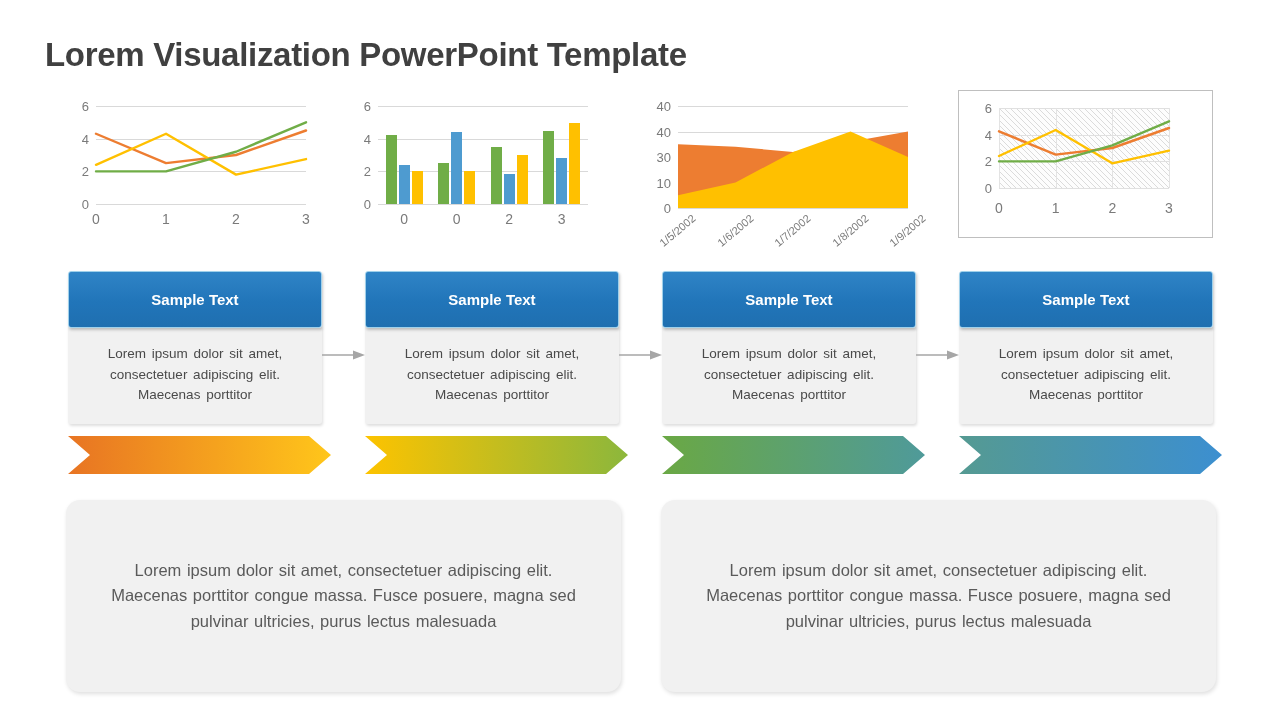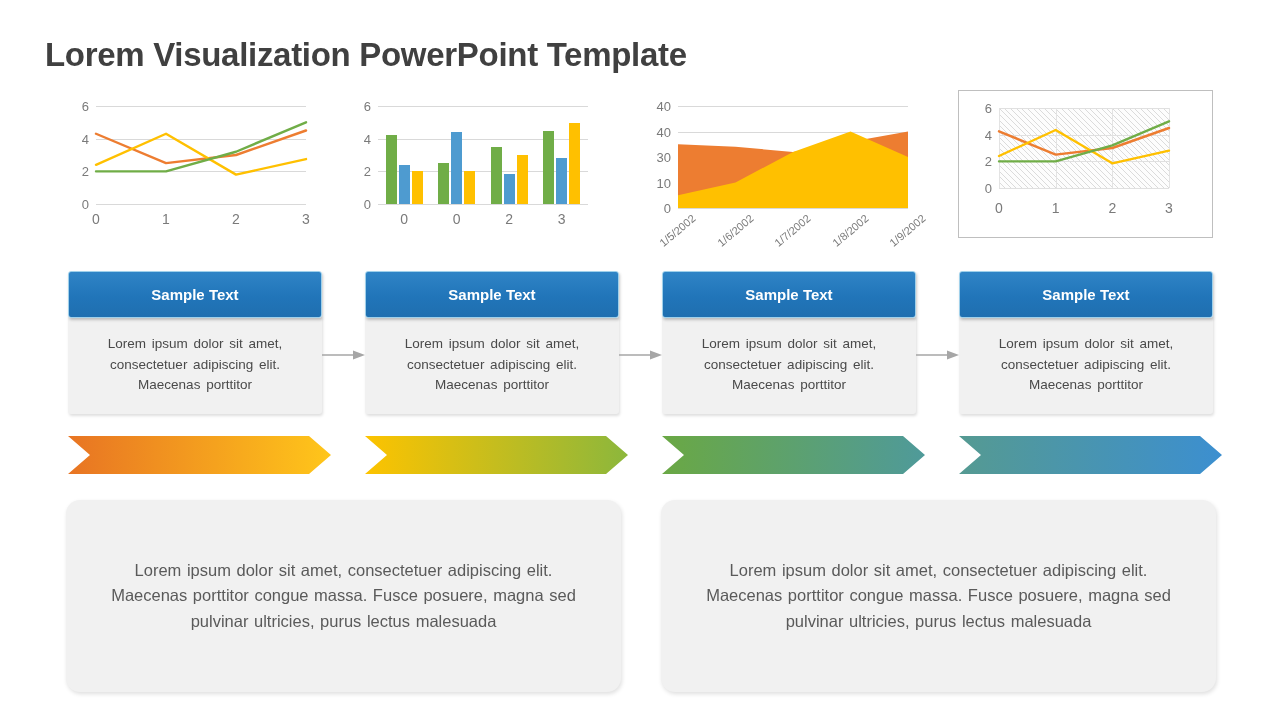--- a/index.html
+++ b/index.html
@@ -56,21 +56,21 @@
     font-size: 11px; color: #7a7a7a;
     transform-origin: right top;
     transform: translateX(-100%) rotate(-40deg);
     white-space: nowrap;
   }
 
   
   .card { position: absolute; }
   .card-head {
     position: relative;
-    height: 47px;
+    height: 57px;
     border-radius: 3px;
     border: 1px solid #9fd0ea;
     background: linear-gradient(180deg, #2f84c6 0%, #2175b9 55%, #1f6fb0 100%);
     display: flex; align-items: center; justify-content: center;
     color: #ffffff; font-size: 15px; font-weight: bold;
     box-shadow: 1px 2px 3px rgba(0,0,0,0.22);
     z-index: 2;
   }
   .card-body {
     position: relative;

